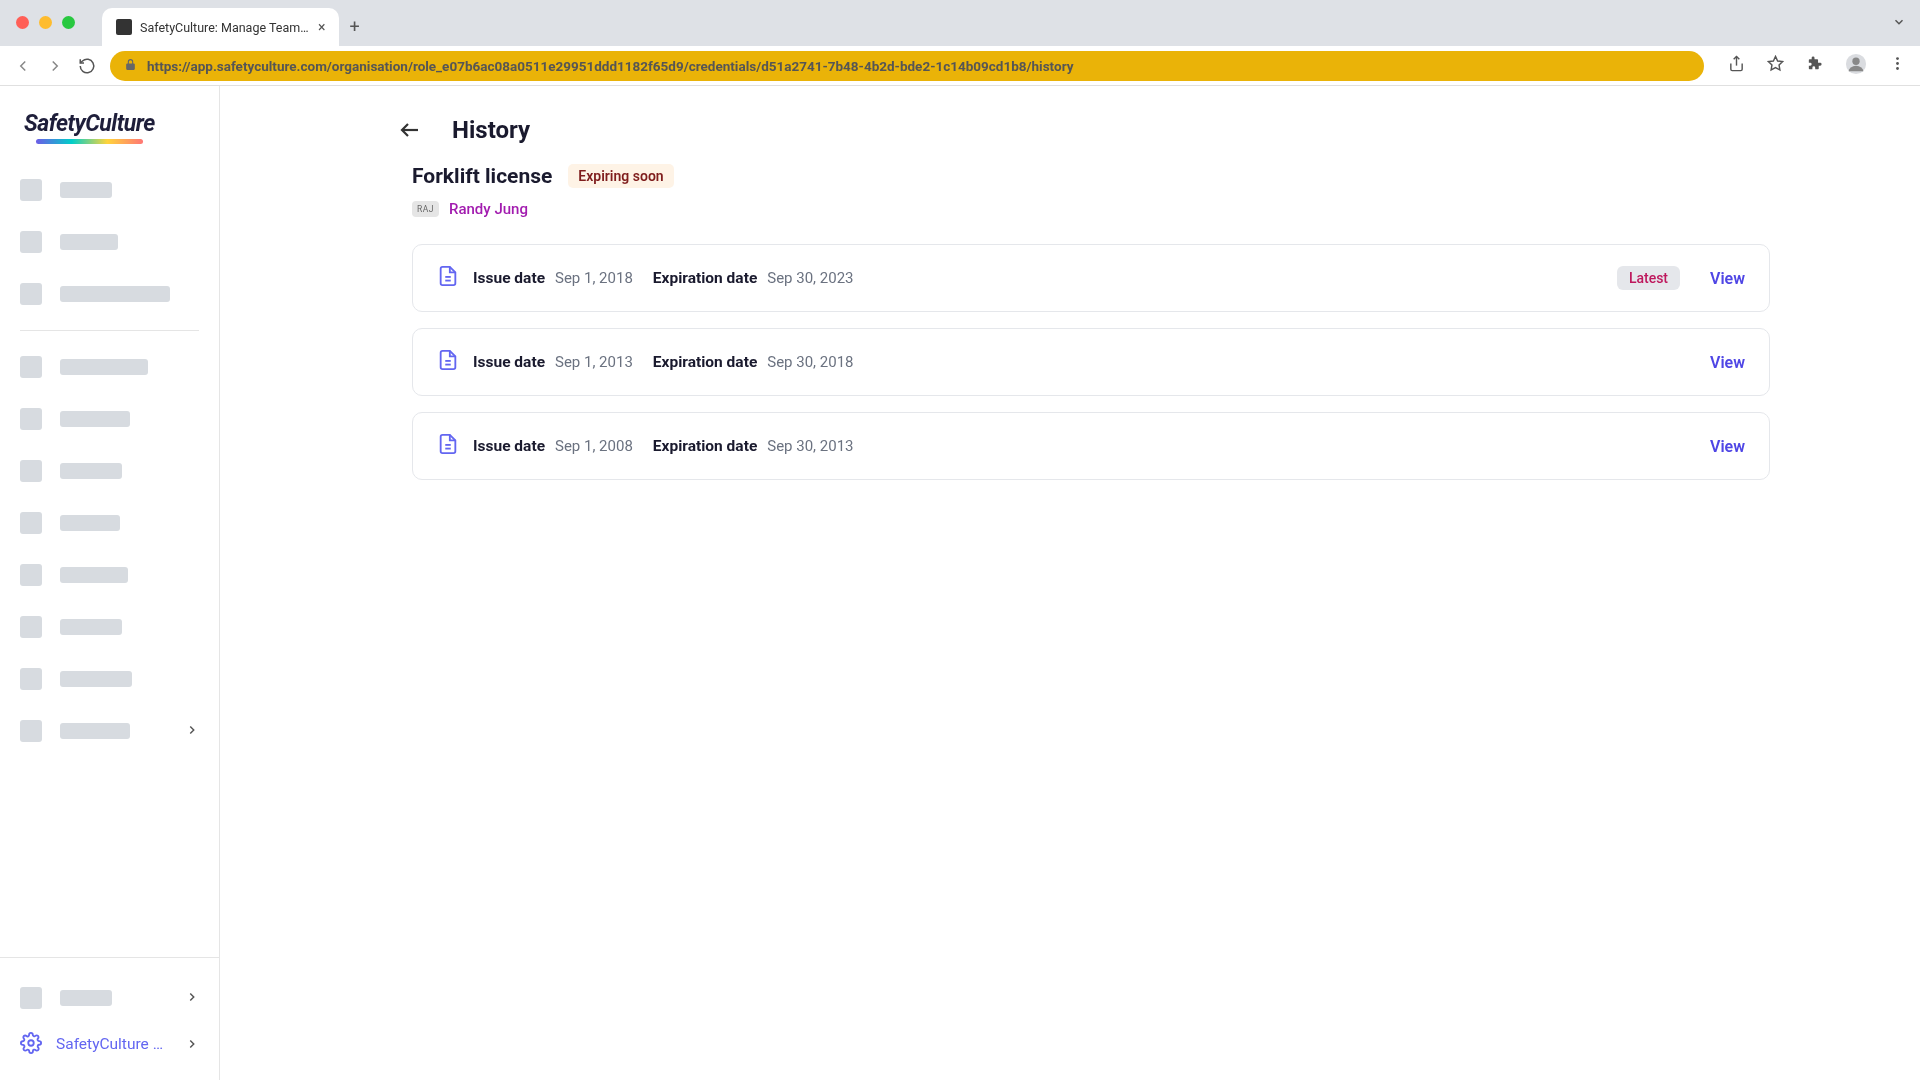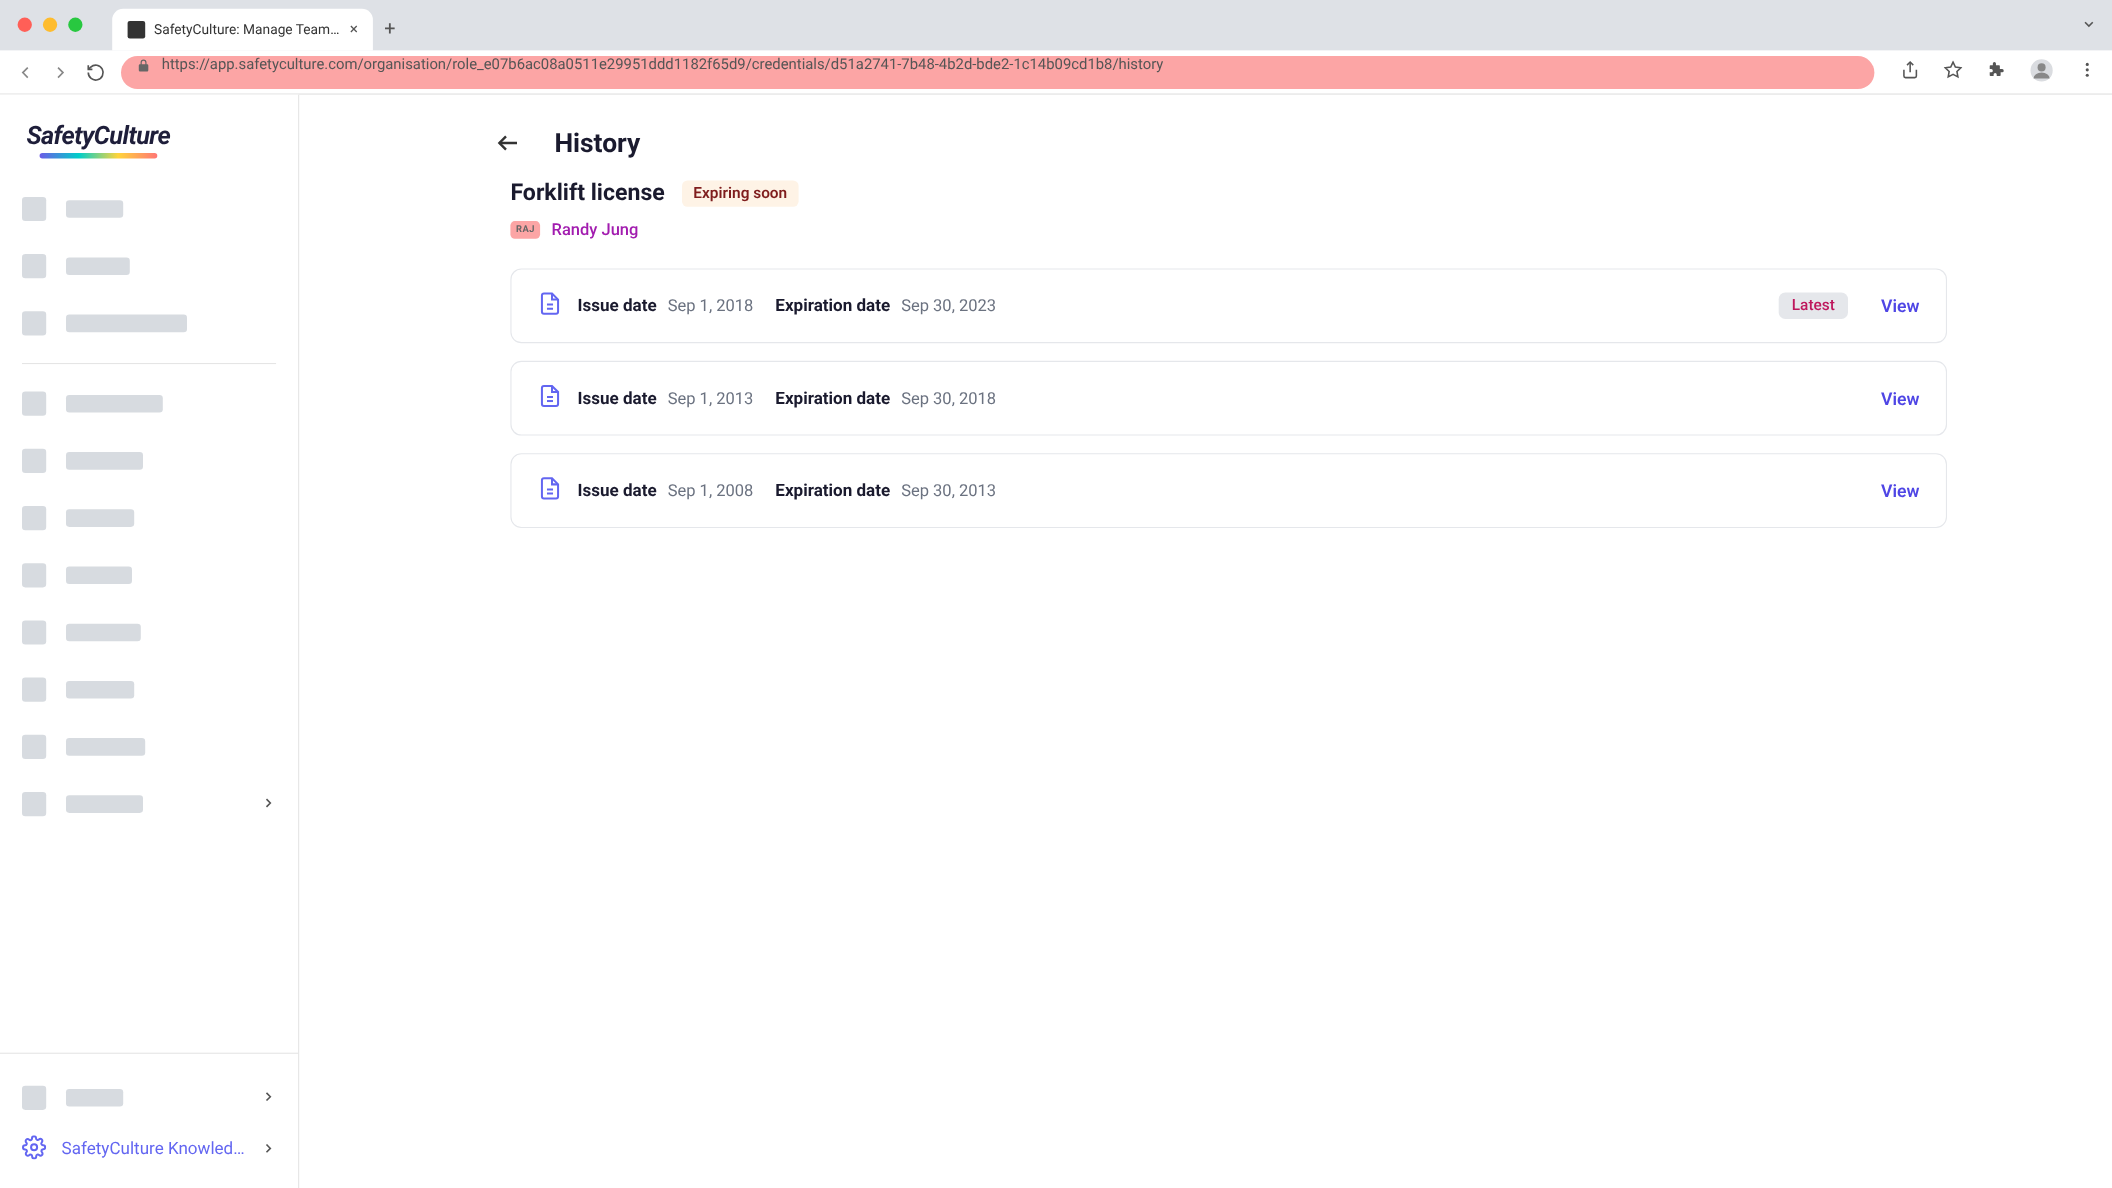--- a/index.html
+++ b/index.html
@@ -13,29 +13,29 @@
     .tl-yellow { background: #febc2e; }
     .tl-green { background: #28c840; }
     .tab { background: #fff; border-radius: 10px 10px 0 0; height: 38px; display: flex; align-items: center; padding: 0 14px; margin-left: 90px; min-width: 230px; gap: 8px; }
     .tab-favicon { width: 16px; height: 16px; background: #333; border-radius: 2px; }
     .tab-title { font-size: 12.5px; color: #333; flex: 1; white-space: nowrap; overflow: hidden; text-overflow: ellipsis; max-width: 170px; }
     .tab-close { font-size: 14px; color: #555; line-height: 1; }
     .new-tab { width: 30px; text-align: center; color: #555; font-size: 18px; line-height: 38px; }
     .browser-bar { background: #fff; height: 40px; display: flex; align-items: center; padding: 0 14px; border-bottom: 1px solid #e0e0e0; gap: 14px; }
     .nav-icon { color: #888; display: flex; align-items: center; }
     .nav-icon.dark { color: #555; }
-    .url-bar { flex: 1; background: #fca5a5; border-radius: 20px; height: 30px; display: flex; align-items: flex-start; padding: 0 14px; gap: 10px; }
+    .url-bar { flex: 1; background: #eab308; border-radius: 20px; height: 30px; display: flex; align-items: center; padding: 0 14px; gap: 10px; font-weight: bold; }
     .lock-icon { color: #666; }
     .url-text { font-size: 13.5px; color: #555; }
     .right-icons { display: flex; align-items: center; gap: 22px; color: #555; margin-left: 10px; }
     .chevron-dropdown { position: absolute; right: 14px; top: 14px; color: #555; }
 
     
     .app { display: flex; height: calc(100vh - 86px); }
-    .sidebar { width: 272px; border-right: 1px solid #e5e5e5; display: flex; flex-direction: column; background: #fff; }
+    .sidebar { width: 220px; border-right: 1px solid #e5e5e5; display: flex; flex-direction: column; background: #fff; }
     .logo-wrap { padding: 24px 24px 20px; }
     .logo { font-size: 23px; font-weight: 700; font-style: italic; color: #1e1e3a; letter-spacing: -0.5px; }
     .logo-underline { height: 5px; width: 107px; margin-top: 2px; margin-left: 12px; background: linear-gradient(90deg, #6c5ce7, #00cec9, #ffd43b, #ff7675); border-radius: 3px; }
     .sidebar-menu { padding: 0 20px; flex: 1; }
     .skel-item { display: flex; align-items: center; gap: 18px; padding: 15px 0; }
     .skel-icon { width: 22px; height: 22px; background: #d7dbe0; border-radius: 3px; }
     .skel-text { height: 16px; background: #d7dbe0; border-radius: 3px; }
     .st-w40 { width: 52px; } .st-w55 { width: 58px; } .st-w85 { width: 110px; }
     .st-w70 { width: 88px; } .st-w72 { width: 70px; } .st-w50 { width: 62px; }
     .st-w45 { width: 60px; } .st-w56 { width: 68px; } .st-w66 { width: 72px; }
@@ -50,21 +50,21 @@
     
     .main { flex: 1; padding: 30px 60px; overflow-y: auto; }
     .page-header { display: flex; align-items: center; gap: 30px; margin-bottom: 20px; padding-left: 118px; }
     .back-btn { display: flex; align-items: center; color: #333; }
     .page-title { font-size: 24px; font-weight: 700; color: #1a1a2e; }
     .credential-header { padding-left: 132px; margin-bottom: 26px; }
     .cred-title-row { display: flex; align-items: center; gap: 16px; }
     .cred-title { font-size: 21px; font-weight: 700; color: #1a1a2e; }
     .status-badge { background: #fef3e6; color: #7f1d1d; font-size: 14px; font-weight: 600; padding: 4px 10px; border-radius: 5px; }
     .user-row { display: flex; align-items: center; gap: 10px; margin-top: 12px; }
-    .user-avatar { background: #fca5a5; color: #666; font-size: 8.5px; font-weight: 700; padding: 3px 5px; border-radius: 4px; letter-spacing: 0.5px; }
+    .user-avatar { background: #e5e5e5; color: #666; font-size: 8.5px; font-weight: 400; padding: 3px 5px; border-radius: 4px; letter-spacing: 0.5px; }
     .user-name { font-size: 15px; color: #a21caf; font-weight: 500; }
 
     .history-list { padding-left: 132px; padding-right: 90px; display: flex; flex-direction: column; gap: 16px; }
     .history-card { border: 1px solid #e5e7eb; border-radius: 10px; padding: 20px 24px; display: flex; align-items: center; gap: 14px; }
     .doc-icon { color: #6366f1; flex-shrink: 0; }
     .card-body { display: flex; align-items: flex-start; gap: 10px; flex: 1; }
     .card-label { font-size: 15.5px; font-weight: 700; color: #1a1a2e; }
     .card-value { font-size: 15px; color: #6b7280; margin-right: 10px; }
     .latest-badge { background: #e5e7eb; color: #be185d; font-size: 14px; font-weight: 500; padding: 4px 12px; border-radius: 6px; }
     .view-link { color: #4f46e5; font-size: 16px; font-weight: 600; margin-left: 16px; }

